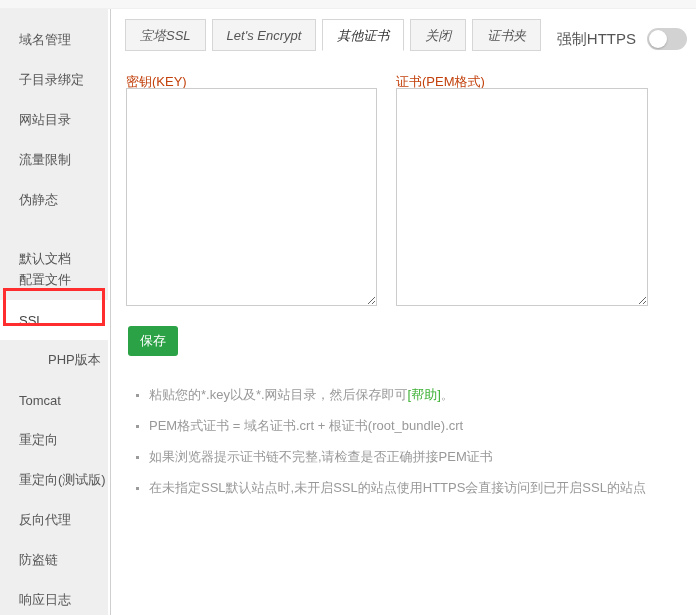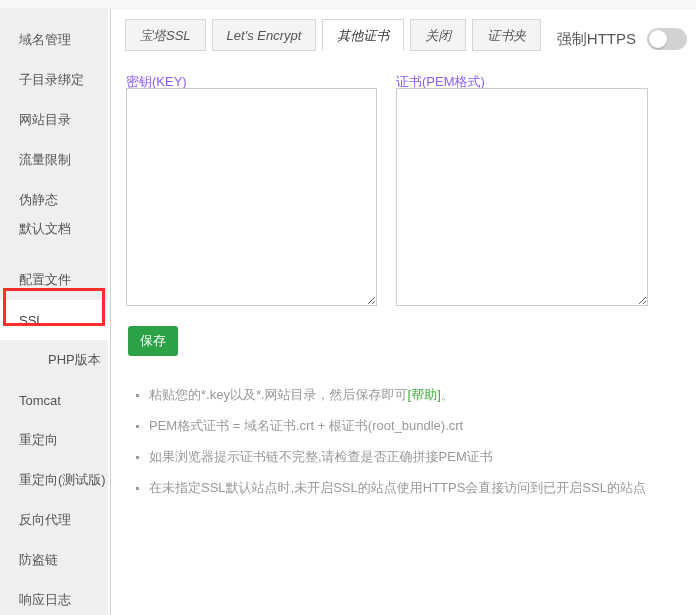--- a/index.html
+++ b/index.html
@@ -118,21 +118,21 @@
     width: 18px; height: 18px;
     border-radius: 50%;
     background: #ffffff;
     box-shadow: 0 1px 2px rgba(0,0,0,.22);
   }
 
   
   .field-label {
     position: absolute;
     font-size: 13px;
-    color: #8b5cf6;
+    color: #c2410c;
     white-space: nowrap;
   }
   .label-key { left: 15px; top: 64px; }
   .label-cert { left: 285px; top: 64px; }
 
   .ta {
     position: absolute;
     top: 79px;
     height: 218px;
     background: #ffffff;
@@ -210,21 +210,21 @@
       </div>
       <div class="side-item" style="top: 91px;">
         <span>网站目录</span>
       </div>
       <div class="side-item" style="top: 131px;">
         <span>流量限制</span>
       </div>
       <div class="side-item" style="top: 171px;">
         <span>伪静态</span>
       </div>
-      <div class="side-item" style="top: 200px;">
+      <div class="side-item" style="top: 219px; align-items: flex-end;">
         <span>默认文档</span>
       </div>
       <div class="side-item" style="top: 251px;">
         <span>配置文件</span>
       </div>
       <div class="side-item active" style="top: 291px;">
         <span>SSL</span>
       </div>
       <div class="side-item" style="top: 331px; padding-left: 48px;">
         <span>PHP版本</span>

